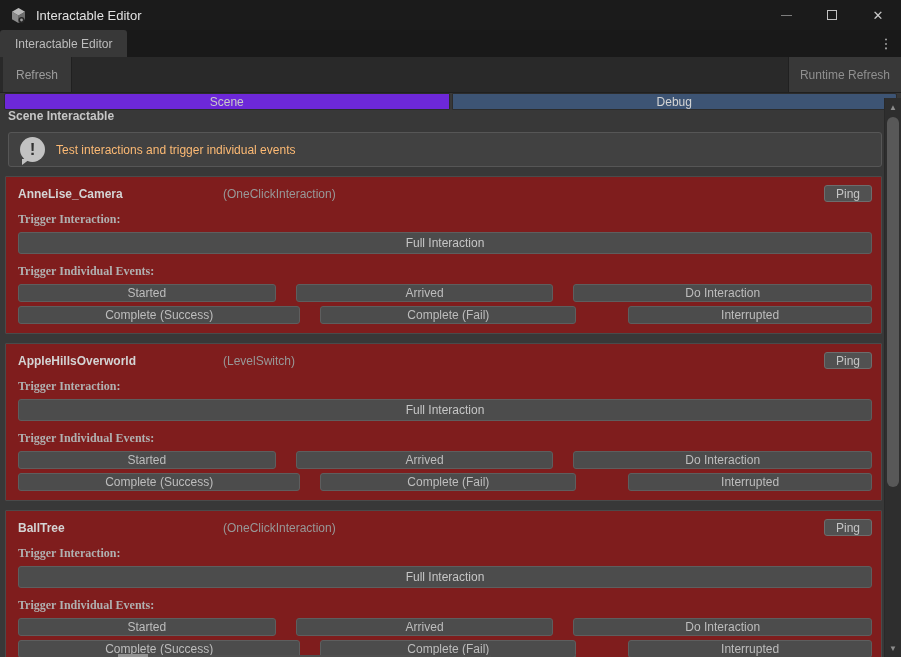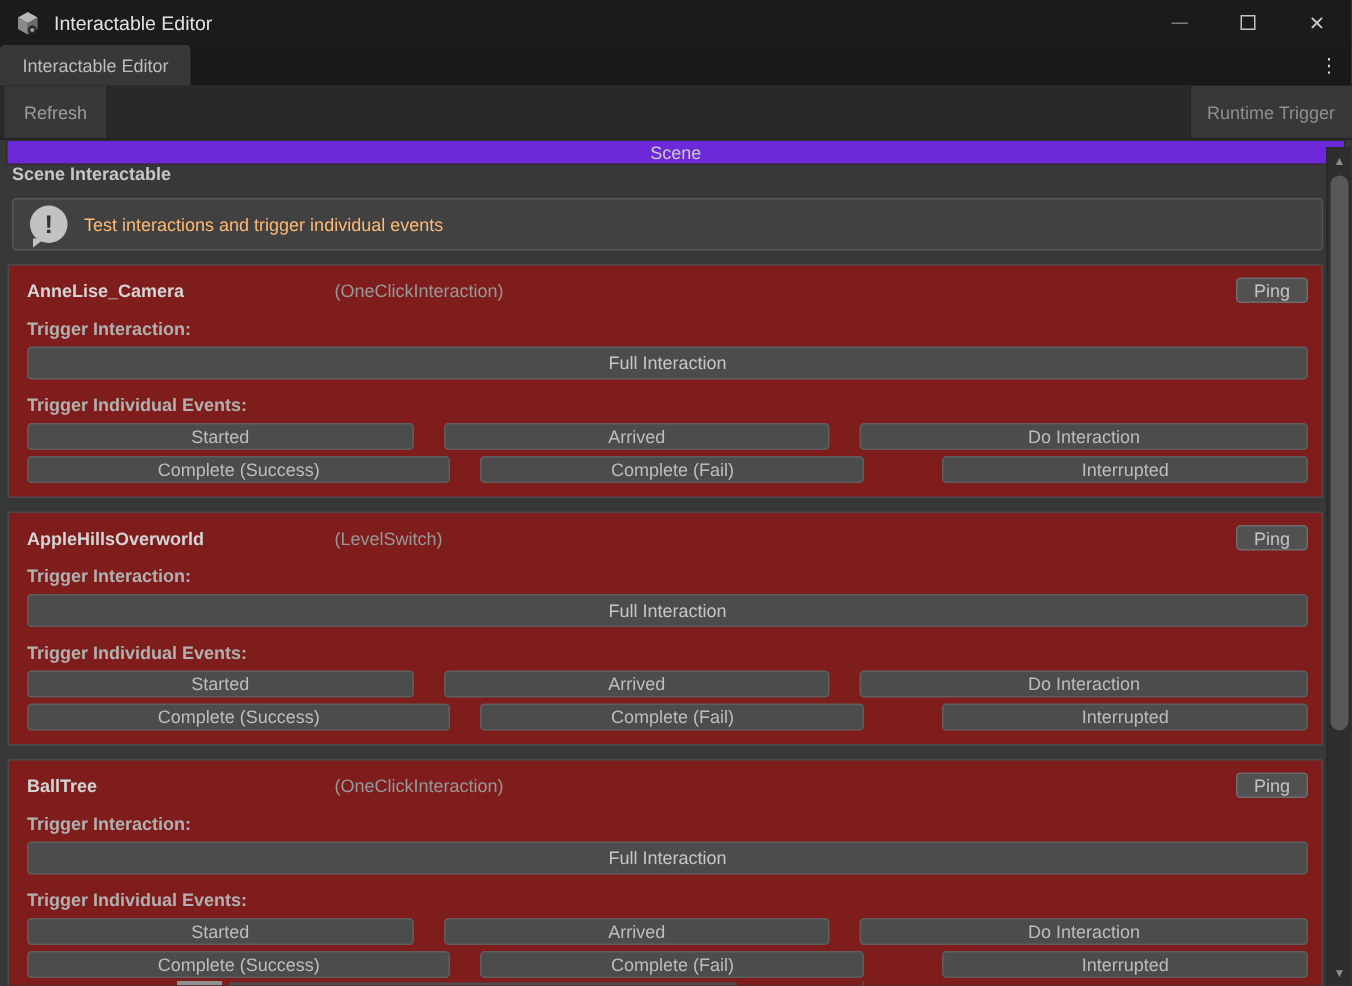--- a/index.html
+++ b/index.html
@@ -88,21 +88,21 @@
   }
   .sec-header { display: flex; align-items: center; height: 17px; }
   .sec-name { font-size: 12px; font-weight: bold; color: #d4d4d4; width: 205px; }
   .sec-type { font-size: 12px; color: #989898; flex: 1; }
   .ping-btn {
     width: 48px; height: 17px; background: #515151;
     border: 1px solid #6d6d6d; border-radius: 3px;
     color: #c4c4c4; font-size: 12px;
     display: flex; align-items: center; justify-content: center;
   }
-  .sub-label { margin-top: 10px; font-size: 12px; font-weight: bold; color: #b0b0b0; }
+  .sub-label { margin-top: 10px; font-size: 12px; font-weight: bold; color: #b0b0b0; font-family: Liberation Serif, serif; }
   .full-btn {
     margin-top: 5px; height: 22px; background: #4c4c4c;
     border: 1px solid #5e5e5e; border-radius: 3px;
     color: #c6c6c6; font-size: 12px;
     display: flex; align-items: center; justify-content: center;
   }
   .ev-row { display: flex; gap: 20px; margin-top: 5px; }
   .ev-row.second { margin-top: 4px; }
   .ev-btn {
     height: 18px; background: #4c4c4c;
@@ -164,25 +164,26 @@
 
 <div class="tabbar">
   <div class="tab">
     <span>Interactable Editor</span>
   </div>
   <div class="kebab">⋮</div>
 </div>
 
 <div class="toolbar">
   <div class="refresh-btn">Refresh</div>
-  <div class="runtime-chip">Runtime Trigger</div>
+  <div class="runtime-chip">Runtime Refresh</div>
 </div>
 
 <div class="toggle-row">
   <div class="toggle toggle-scene">Scene</div>
+  <div class="toggle toggle-debug">Debug</div>
 </div>
 
 <div class="content">
   <div class="heading">Scene Interactable</div>
 
   <div class="helpbox">
     <div class="info-bubble">!</div>
     <span class="help-text">Test interactions and trigger individual events</span>
   </div>
 

